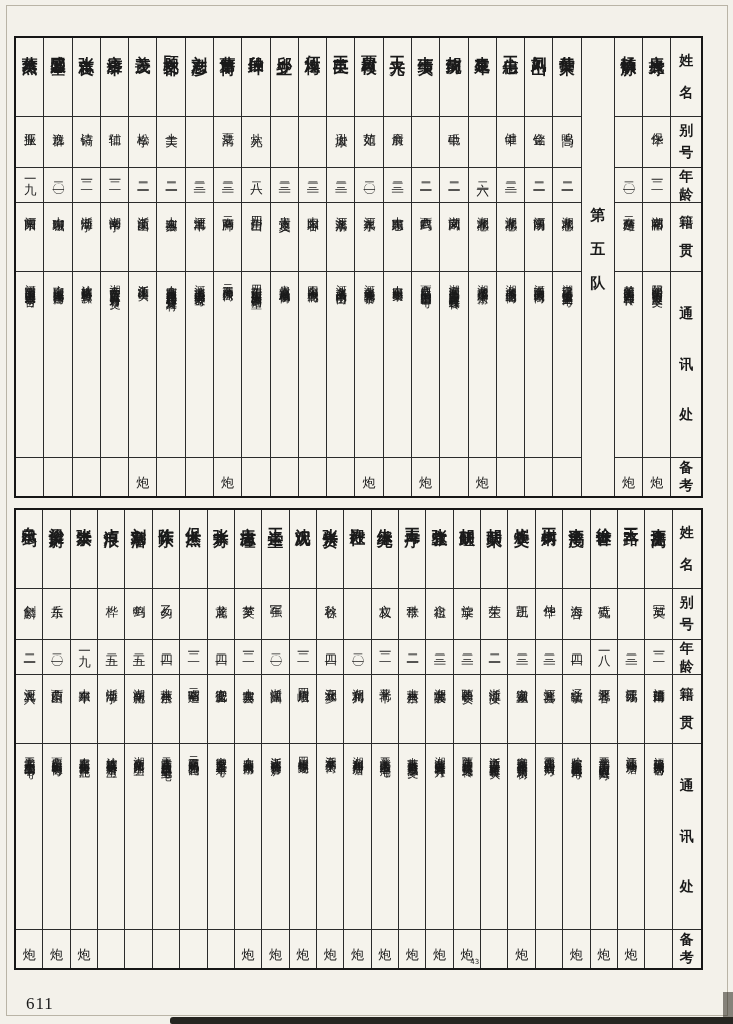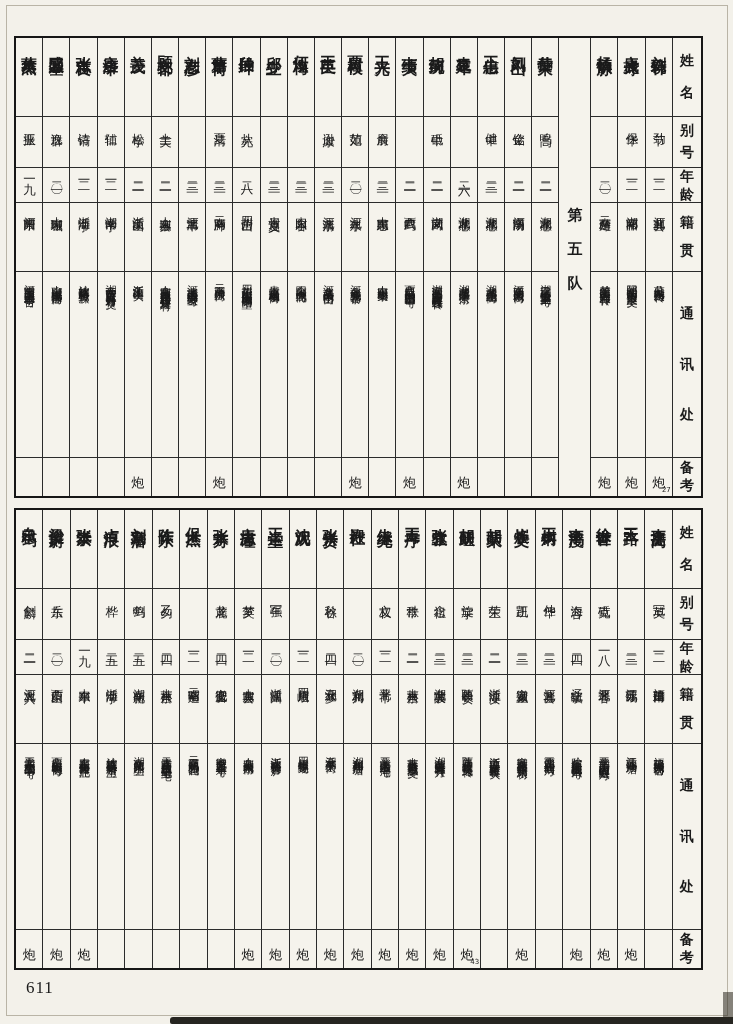--- a/index.html
+++ b/index.html
@@ -49,21 +49,21 @@
   .hlabel{
     display:flex;flex-direction:column;height:100%;width:100%;
     justify-content:space-evenly;align-items:center;
     font-size:14px;font-weight:bold;
   }
   .divlabel{
     display:flex;flex-direction:column;align-items:center;
     margin-top:168px;gap:15px;font-size:15px;font-weight:bold;height:100%;
   }
   .page-number{
-    position:absolute;left:26px;bottom:26px;font-size:17px;letter-spacing:1px;
+    position:absolute;left:26px;bottom:10px;font-size:17px;letter-spacing:1px;
     font-family:"Liberation Serif","DejaVu Serif",serif;
   }
   .streak{
     position:absolute;bottom:0;left:170px;right:0;height:7px;background:#15130f;
     border-radius:3px 0 0 2px;opacity:.92;
   }
   .streak2{position:absolute;bottom:6px;right:0;width:10px;height:26px;background:#2a261e;opacity:.55;}
 </style>
 </head>
 <body>
@@ -512,41 +512,20 @@
         <div class="cell b-native">
           <span class="vtext">湖南祁阳</span>
         </div>
         <div class="cell b-address">
           <span class="vtext">祁阳文明铺内大街皮宝泉交</span>
         </div>
         <div class="cell b-remark">
           <span class="vtext">炮</span>
         </div>
       </div>
-      <div class="col person">
-        <div class="cell b-name">
-          <span class="vtext">刘镜轩</span>
-        </div>
-        <div class="cell b-alias">
-          <span class="vtext">劲节</span>
-        </div>
-        <div class="cell b-age">
-          <span class="vtext">二一</span>
-        </div>
-        <div class="cell b-native">
-          <span class="vtext">河北蓟县</span>
-        </div>
-        <div class="cell b-address">
-          <span class="vtext">蓟县城内东大街转</span>
-        </div>
-        <div class="cell b-remark">
-          <span class="vtext">炮</span>
-          <span class="note">27</span>
-        </div>
-      </div>
       <div class="col header">
         <div class="cell b-name">
           <div class="hlabel">
             <span>姓</span>
             <span>名</span>
           </div>
         </div>
         <div class="cell b-alias">
           <div class="hlabel">
             <span>别</span>

